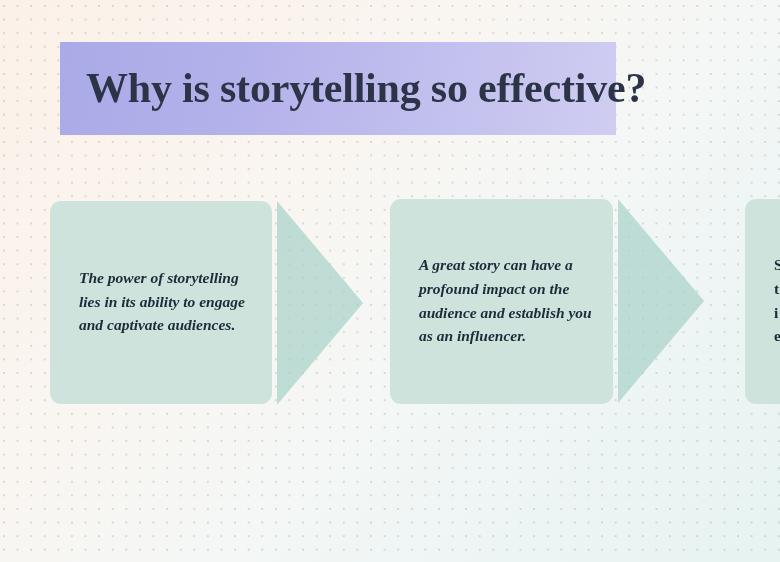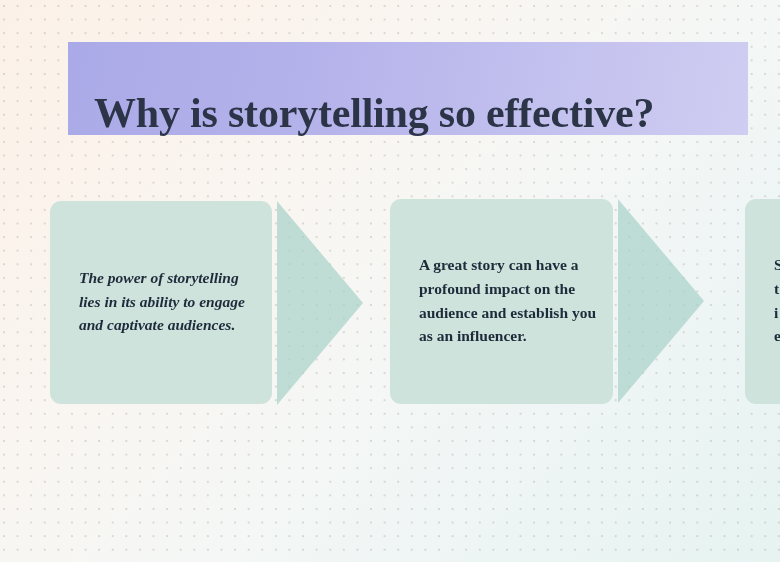--- a/index.html
+++ b/index.html
@@ -36,27 +36,27 @@
     background-image:
       radial-gradient(circle at 1px 1px, rgba(120,105,95,0.22) 0.9px, rgba(0,0,0,0) 1.1px);
     background-size: 13.6px 13.6px;
     background-position: 3px 5px;
     pointer-events: none;
   }
 
   
   #title-banner {
     position: absolute;
-    left: 68px;
+    left: 60px;
     top: 42px;
-    width: 680px;
+    width: 556px;
     height: 93px;
     background: linear-gradient(100deg, #aaaae8 0%, #b4b2ea 35%, #c2c0ee 68%, #cfcdf1 100%);
     display: flex;
-    align-items: flex-end;
+    align-items: center;
   }
   #title-text {
     padding-left: 26px;
     font-family: "Liberation Serif", serif;
     font-weight: bold;
     font-size: 42px;
     line-height: 1.05;
     letter-spacing: -0.2px;
     color: #2c3447;
     white-space: nowrap;
@@ -95,20 +95,21 @@
 
   #card-2 {
     left: 390px;
     top: 199px;
     width: 223px;
     height: 205px;
   }
   #card-2 .card-text {
     padding: 0 15px 0 29px;
     margin-top: -2px;
+    font-style: italic;
   }
 
   #card-3 {
     left: 745px;
     top: 199px;
     width: 223px;
     height: 205px;
   }
   #card-3 .card-text {
     padding: 0 16px 0 29px;

